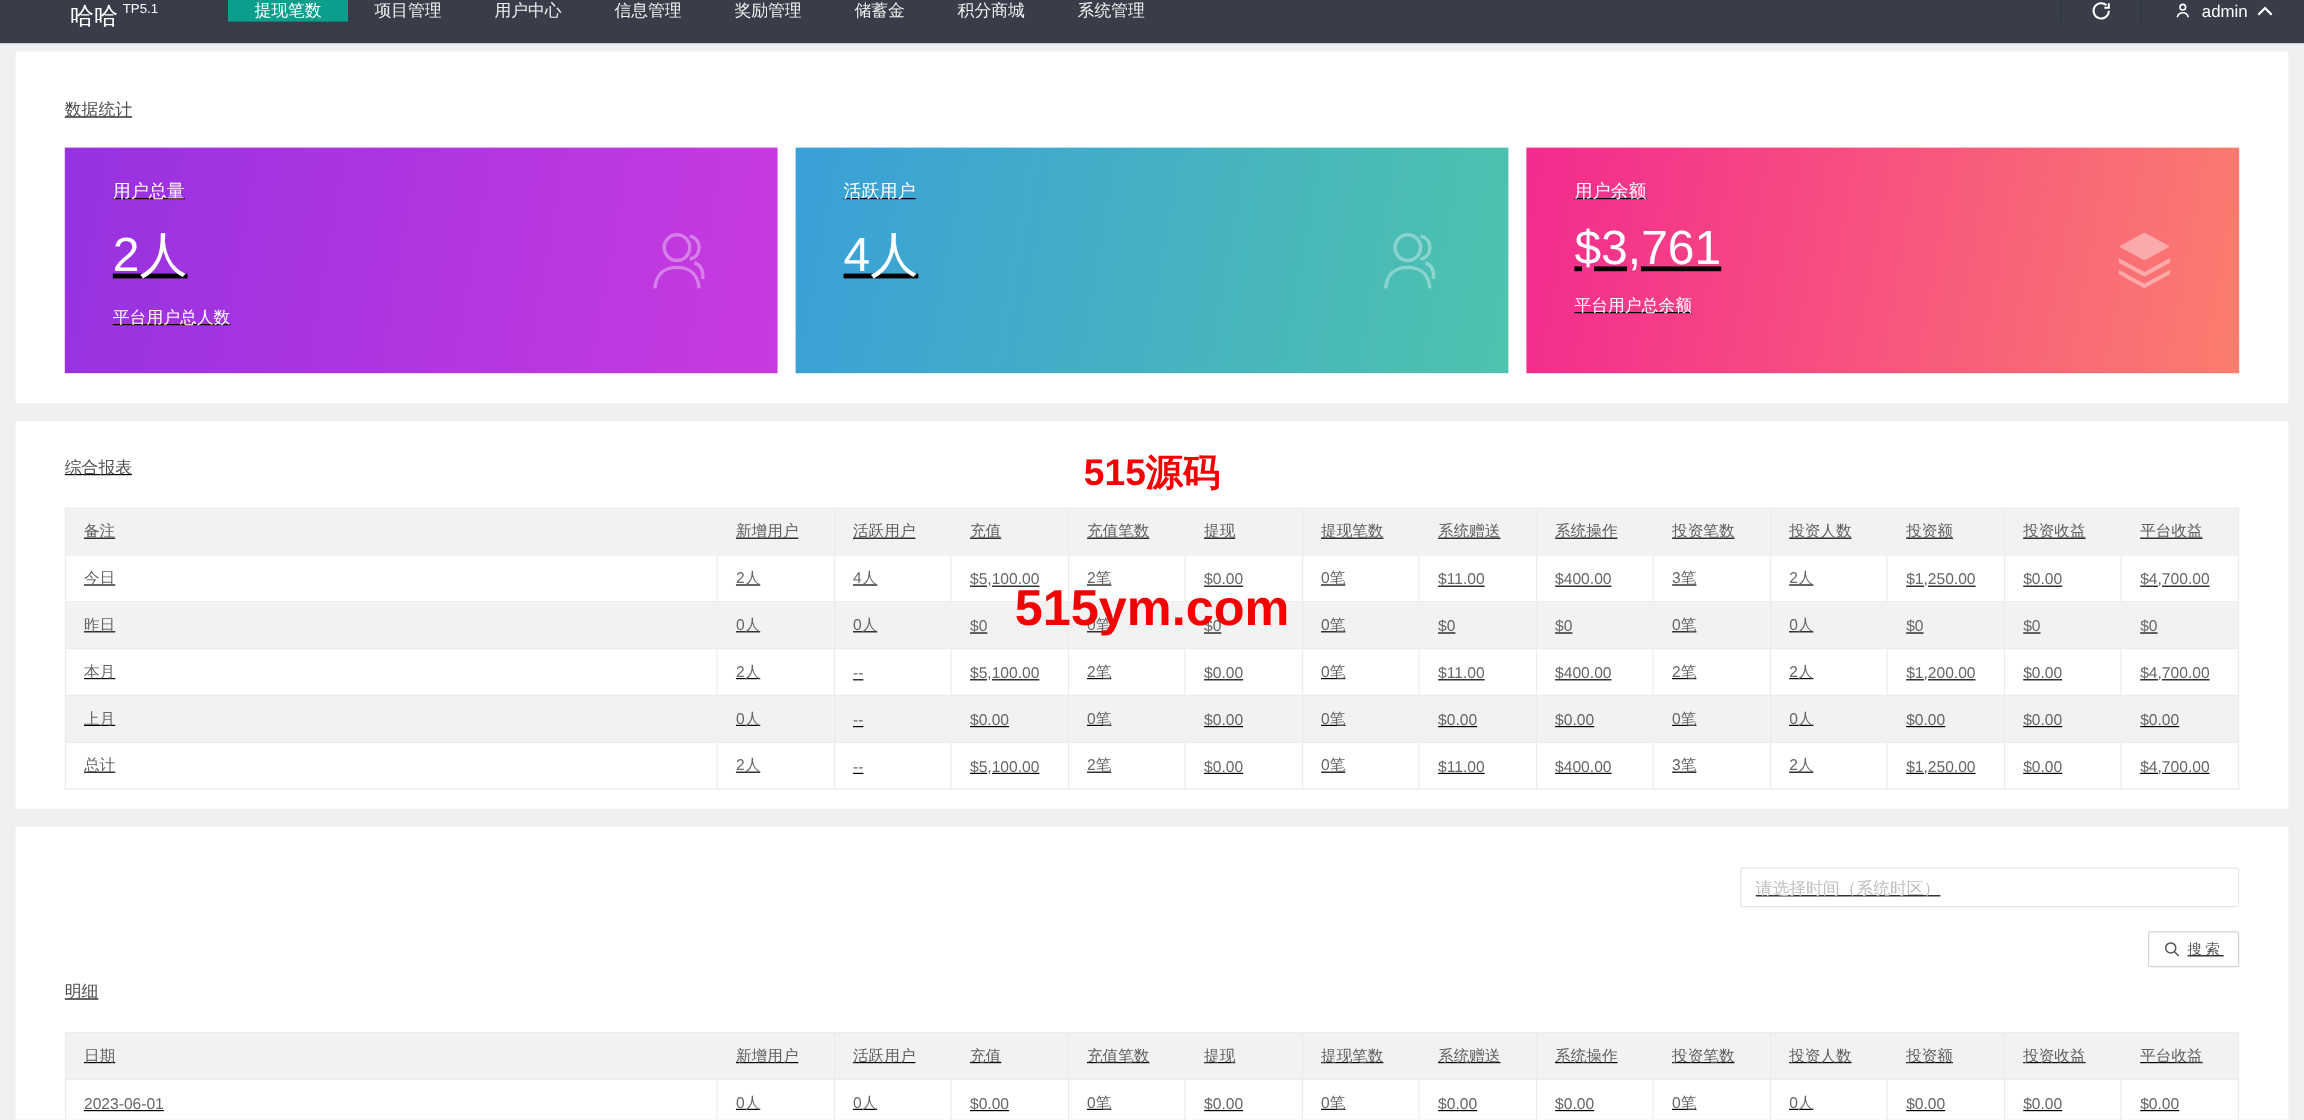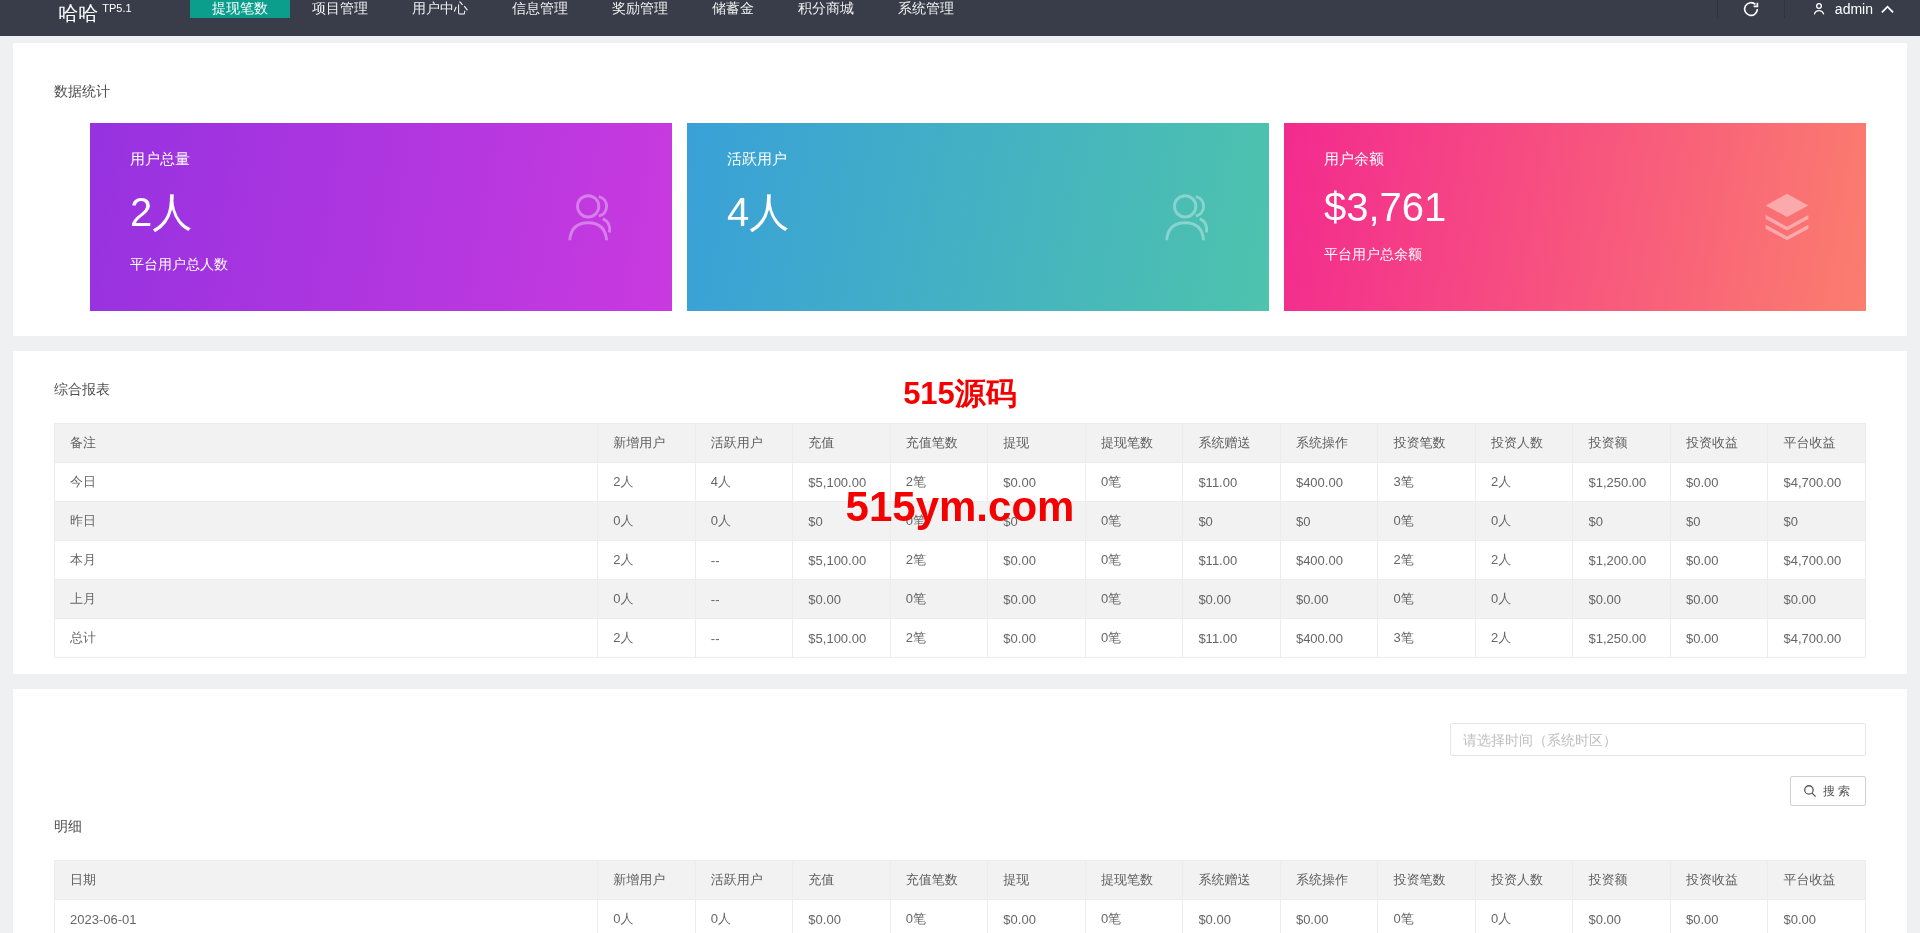--- a/index.html
+++ b/index.html
@@ -12,21 +12,21 @@
   .brand { width:190px; display:flex; align-items:center; justify-content:center; font-size:20px; color:#fff; }
   .brand sup { font-size:11px; margin-left:4px; transform:translateY(-6px); }
   .nav-menu { display:flex; list-style:none; align-items:stretch; }
   .nav-menu li { display:flex; align-items:center; padding:0 22px; font-size:14px; color:#f0f0f0; cursor:pointer; }
   .nav-menu li.active { background:#0b9e8c; color:#fff; }
   .nav-right { margin-left:auto; display:flex; align-items:stretch; }
   .nav-btn { display:flex; align-items:center; padding:0 24px; border-left:1px solid #2e3340; cursor:pointer; }
   .nav-user { display:flex; align-items:center; gap:8px; padding:0 26px; border-left:1px solid #2e3340; font-size:14px; cursor:pointer; }
 
   
-  .panel { background:#fff; margin:0 13px 15px; padding:30px 41px 16px; position:relative; }
+  .panel { background:#fff; margin:0 13px 15px; padding:30px 41px 16px; position:relative;text-decoration:underline; }
   .panel.first { margin-top:7px; padding-top:40px; padding-bottom:25px; }
   .section-title { font-size:14px; color:#4d4d4d; }
 
   
   .cards { display:flex; gap:15px; margin-top:22px; }
   .stat-card { flex:1; height:188px; position:relative; color:#fff; padding:27px 0 0 40px; }
   .stat-card .c-title { font-size:15px; }
   .stat-card .c-value { font-size:40px; margin-top:16px; font-weight:400; }
   .stat-card .c-sub { font-size:14px; margin-top:16px; }
   .stat-card .c-icon { position:absolute; right:48px; top:50%; transform:translateY(-50%); width:62px; height:62px; }
@@ -98,21 +98,21 @@
         </svg>
       </span>
     </div>
   </div>
 </nav>
 
 <section class="panel first">
   <div class="section-title">数据统计</div>
   <div class="cards">
 
-    <div class="stat-card" style="background: linear-gradient(100deg, rgb(150, 50, 224), rgb(201, 58, 223)); margin-left: 36px;">
+    <div class="stat-card" style="background: linear-gradient(100deg, rgb(150, 50, 224), rgb(201, 58, 223));">
       <div class="c-title">用户总量</div>
       <div class="c-value">2人</div>
       <div class="c-sub">平台用户总人数</div>
       <span class="c-icon">
         <svg width="62" height="62" viewBox="0 0 64 64" fill="none" stroke="rgba(255,255,255,0.35)" stroke-width="3">
           <path d="M42 34c6 2 8 8 7 14"></path>
           <circle cx="27" cy="21" r="11"></circle>
           <path d="M8 56c1-12 8-18 19-18s18 6 19 18"></path>
           <path d="M38 11c5 1 8 5 8 10s-3 9-8 10"></path>
         </svg>

